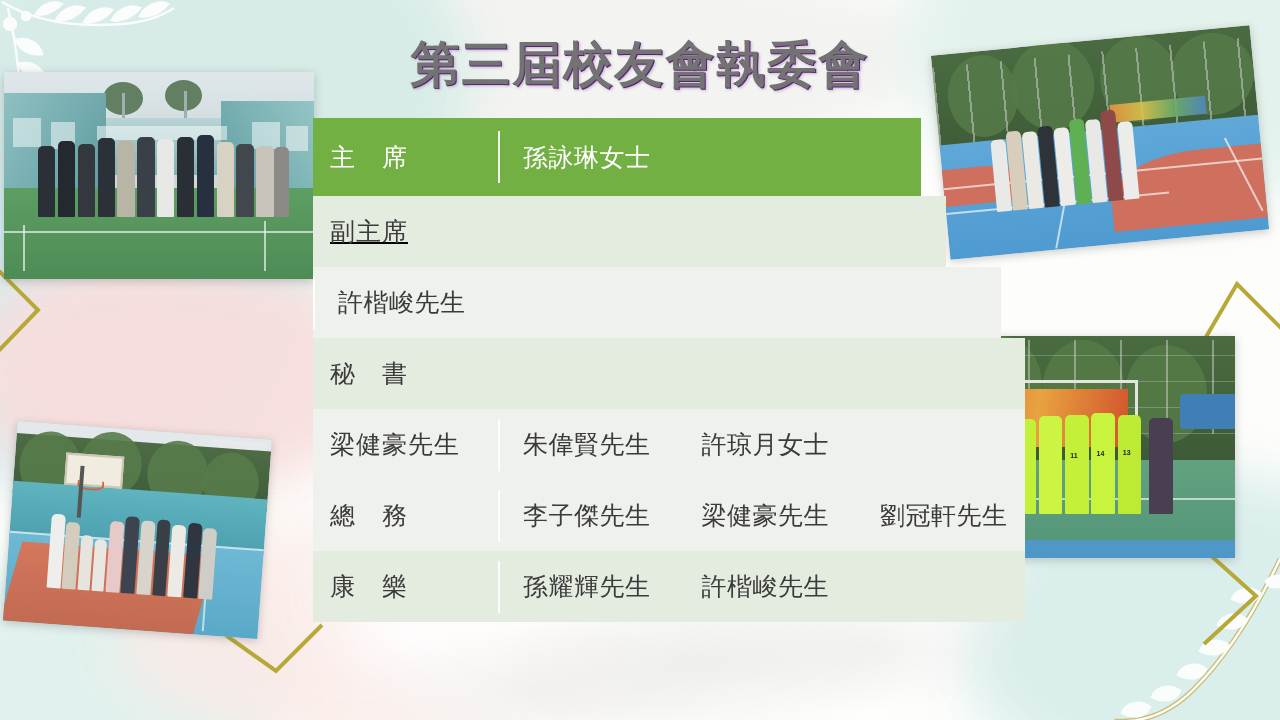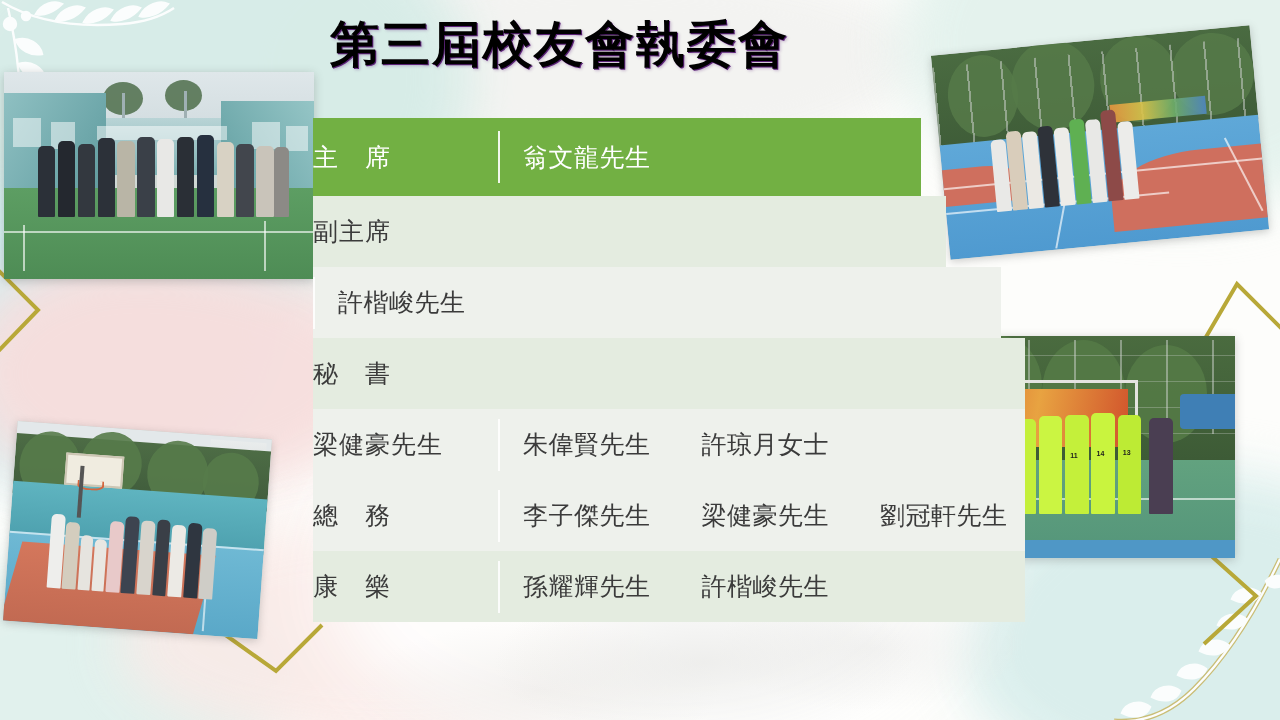--- a/index.html
+++ b/index.html
@@ -130,55 +130,55 @@
   .p4 .bluebar{position:absolute;left:0;bottom:0;width:100%;height:8%;background:#4f97c6;}
   .p4 .line{position:absolute;background:rgba(255,255,255,.6);}
   .p4 .tent{position:absolute;right:0;top:26%;width:16%;height:16%;background:#3f7fb5;
      border-radius:4px 0 0 4px;}
   .p4 .grp{position:absolute;left:12%;top:34%;width:76%;height:46%;}
   .p4 .pp{position:absolute;bottom:0;border-radius:5px 5px 1px 1px;}
   .p4 .num{position:absolute;color:#1c1c1c;font-size:7px;font-weight:bold;}
 
   
   .title{
-    position:absolute;left:330px;top:12px;width:620px;
-    text-align:left;
+    position:absolute;left:330px;top:32px;width:620px;
+    text-align:center;
     font-family:"DejaVu Sans","Liberation Sans",sans-serif;
     font-size:49px;font-weight:bold;letter-spacing:2px;
-    color:#000000;
+    color:#737373;
     text-shadow:1px 1px 0 #5a2177, 2px 2px 3px rgba(90,33,119,.3);
     white-space:nowrap;
   }
 
   
   .table{
     position:absolute;left:313px;top:118px;width:712px;
   }
   .row{display:flex;align-items:center;min-height:71px;}
   .row.hdr{background:#72b043;min-height:78px;width:608px;}
   .row.odd{background:#e4ece0;}
   .row.even{background:#eef1ec;}
   .cell-role{
     width:185px;flex:0 0 185px;
-    box-sizing:border-box;
+    padding-left:17px;box-sizing:border-box;
     font-family:"DejaVu Sans","Liberation Sans",sans-serif;
     font-size:25px;color:#3b3b3b;letter-spacing:1px;
   }
   .row.hdr .cell-role{color:#ffffff;}
   .cell-name{
     flex:1;padding-left:23px;box-sizing:border-box;
     font-family:"DejaVu Sans","Liberation Sans",sans-serif;
     font-size:25px;color:#3b3b3b;letter-spacing:.5px;
     border-left:2px solid rgba(255,255,255,.85);
     min-height:52px;display:flex;align-items:center;
     white-space:pre;
   }
   .row.hdr .cell-name{color:#ffffff;border-left:2px solid rgba(255,255,255,.9);}
   .row.r1{width:608px;}
-  .row.r2{width:633px;}
+  .row.r2{width:633px;text-decoration:underline;}
   .row.r3{width:688px;}
   .row.r4{width:712px;}
   .row.r5{width:712px;}
   .row.r6{width:712px;}
   .row.r7{width:712px;}
 </style>
 </head>
 <body>
 
 <div class="slide">
@@ -389,21 +389,21 @@
       </div>
     </div>
   </div>
 
   <div class="title">第三屆校友會執委會</div>
 
   <div class="table">
 
     <div class="row hdr r1">
       <div class="cell-role">主　席</div>
-      <div class="cell-name">翁文龍先生</div>
+      <div class="cell-name">孫詠琳女士</div>
     </div>
 
     <div class="row odd r2">
       <div class="cell-role">副主席</div>
     </div>
 
     <div class="row even r3">
       <div class="cell-name">許楷峻先生</div>
     </div>
 

